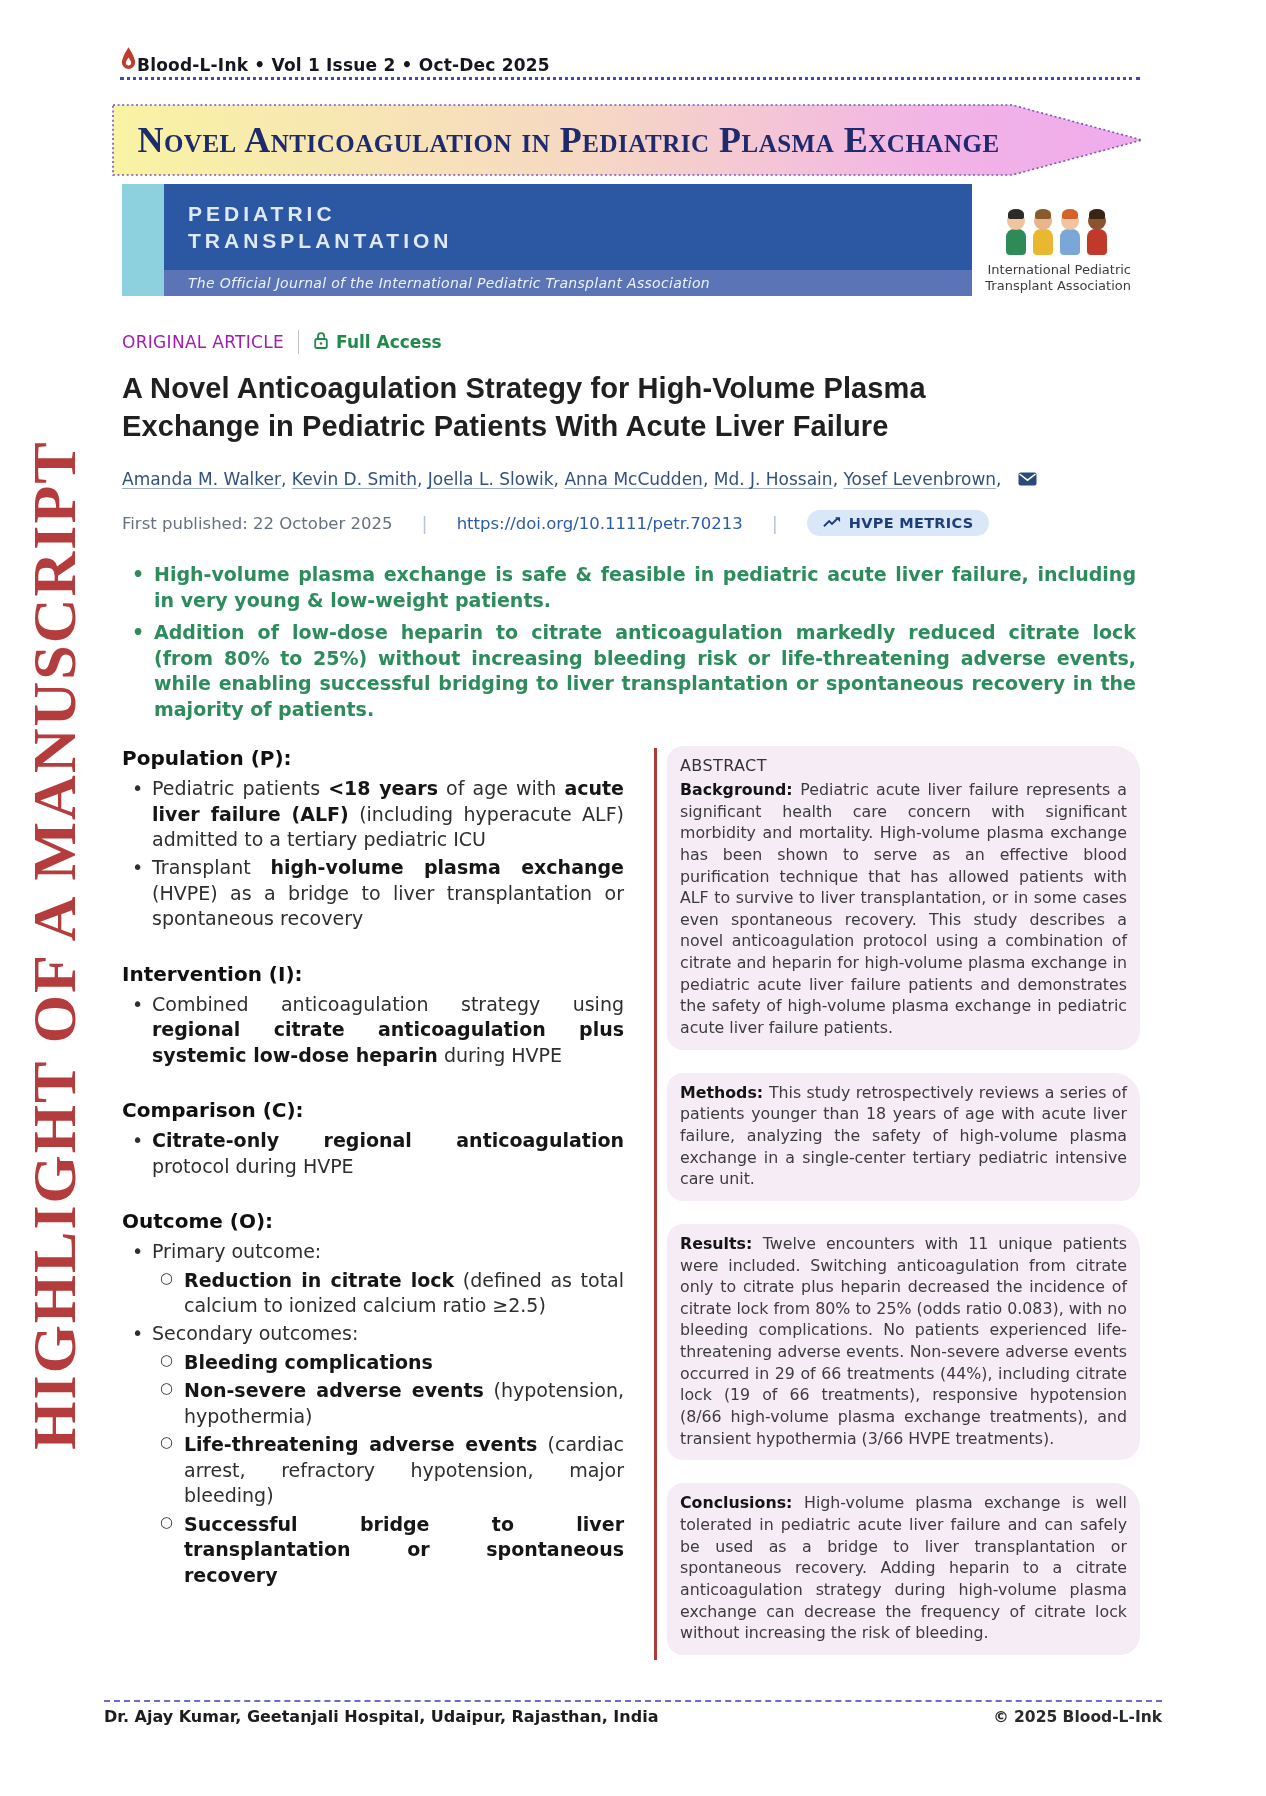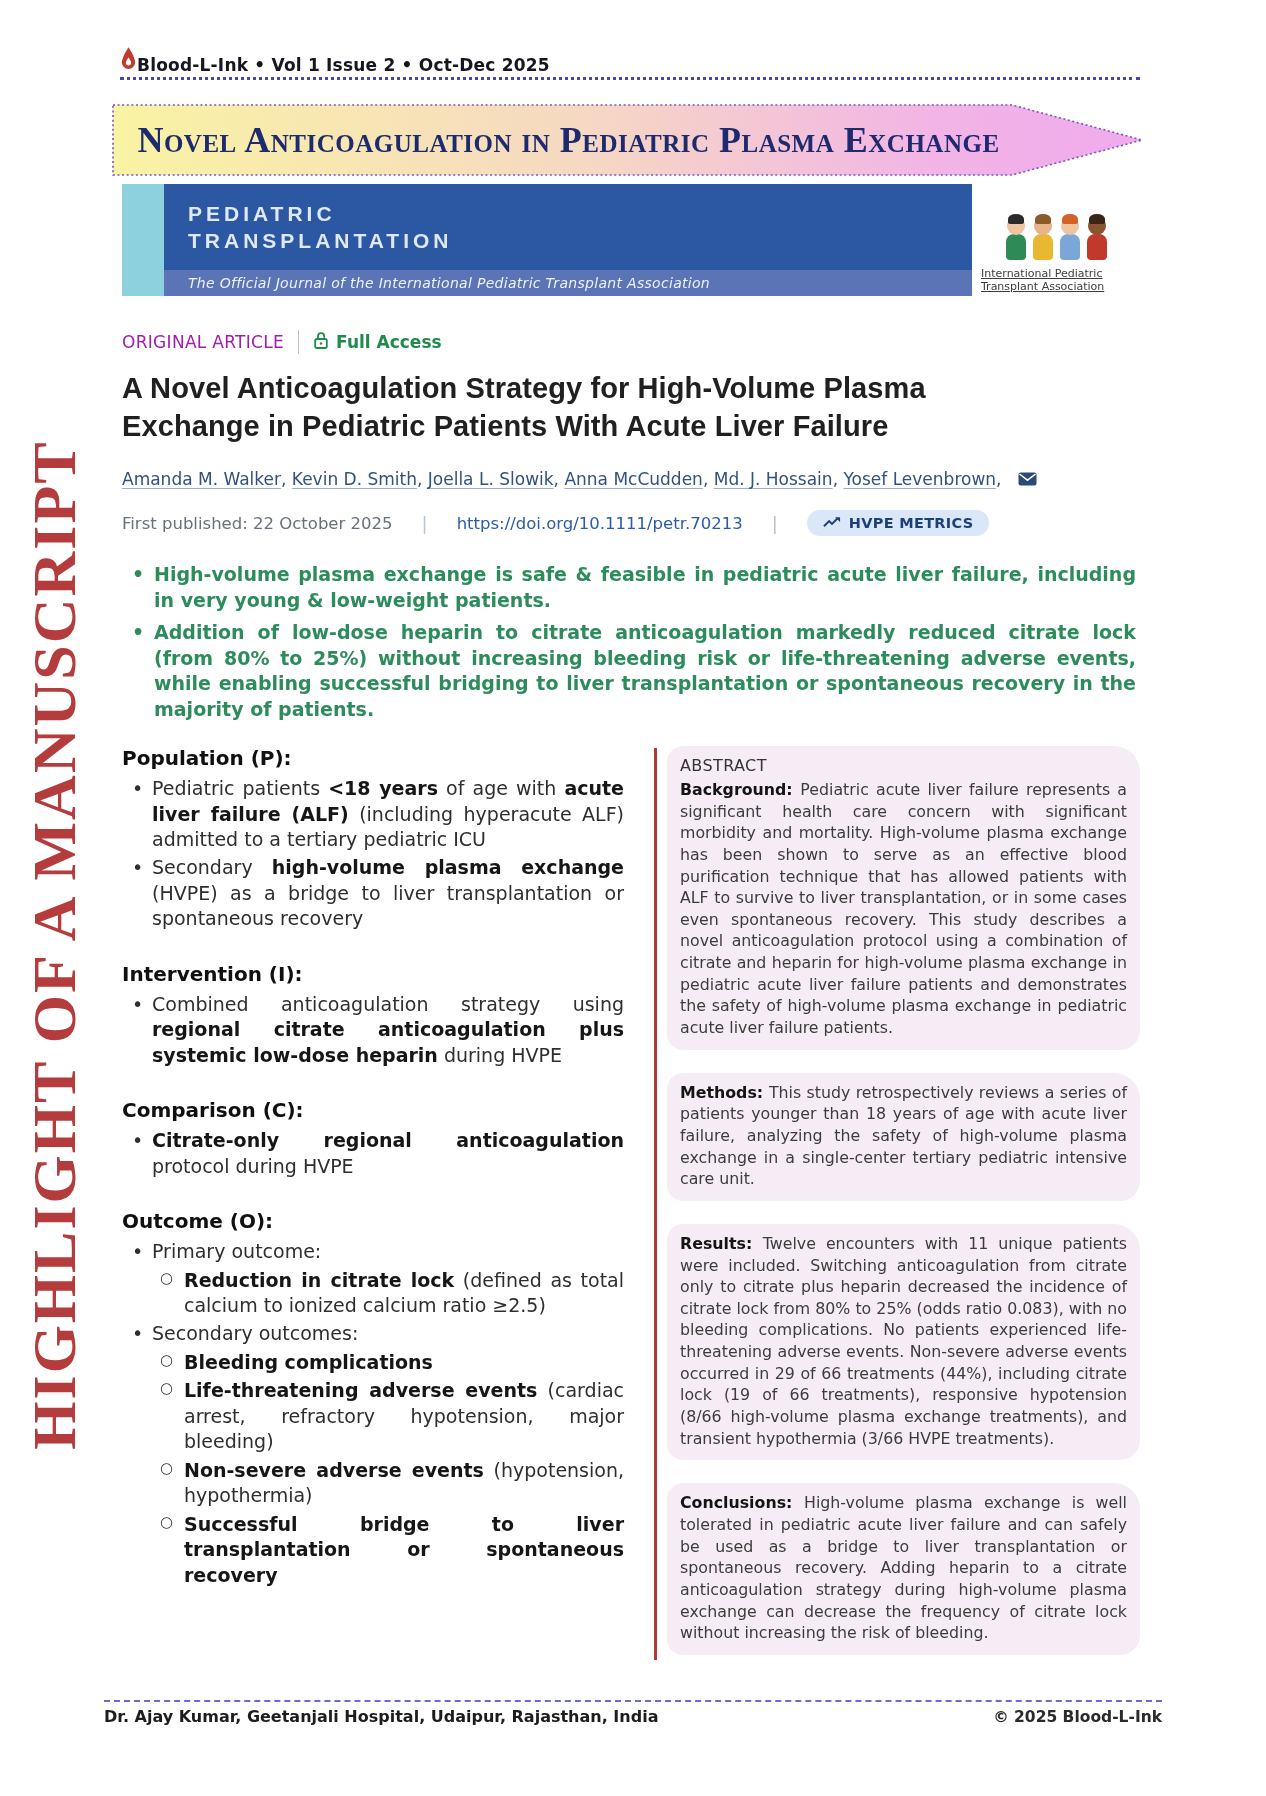--- a/index.html
+++ b/index.html
@@ -58,21 +58,21 @@
   .kids { display:flex; gap:3px; align-items:flex-end; margin-bottom:2px; }
   .kid { position:relative; width:24px; height:48px; }
   .kid .head { width:18px; height:18px; border-radius:50%; margin:0 auto; position:relative; }
   .kid .hair { position:absolute; top:-3px; left:1px; width:16px; height:10px; border-radius:50% 50% 20% 20%; }
   .kid .body { width:20px; height:26px; border-radius:8px 8px 4px 4px; margin:-1px auto 0; }
   .k1 .head{background:#f0c4a0}.k1 .hair{background:#2b2b2b}.k1 .body{background:#2e8b57}
   .k2 .head{background:#e8b48c}.k2 .hair{background:#8a5a2b}.k2 .body{background:#e8b831}
   .k3 .head{background:#f0c4a0}.k3 .hair{background:#d2622a}.k3 .body{background:#7aa7d8}
   .k4 .head{background:#8a5430}.k4 .hair{background:#3a2415}.k4 .body{background:#c0392b}
   .logo-caption {
-    font-size:11px; color:#3d3d3d; text-align:left; line-height:1.25; width:150px;text-decoration:underline;
+    font-size:13px; color:#3d3d3d; text-align:right; line-height:1.25; width:150px;
   }
 
   
   .meta-row { margin:34px 0 0 122px; display:flex; align-items:center; gap:14px; }
   .meta-type { font-size:17px; color:#a21caf; letter-spacing:0.3px; }
   .meta-divider { width:1px; height:24px; background:#c3c3c3; }
   .access { display:flex; align-items:center; gap:7px; }
   .access-label { font-size:17px; font-weight:700; color:#1f8a4c; }
 
   
@@ -257,41 +257,41 @@
     <div class="kp-item">High-volume plasma exchange is safe &amp; feasible in pediatric acute liver failure, including in very young &amp; low-weight patients.</div>
     <div class="kp-item">Addition of low-dose heparin to citrate anticoagulation markedly reduced citrate lock (from 80% to 25%) without increasing bleeding risk or life-threatening adverse events, while enabling successful bridging to liver transplantation or spontaneous recovery in the majority of patients.</div>
   </div>
 
   <div class="columns">
 
     <div class="left-col">
       <div class="section">
         <div class="sec-heading">Population (P):</div>
         <div class="b-item"><span>Pediatric patients </span><b>&lt;18 years</b><span> of age with </span><b>acute liver failure (ALF)</b><span> (including hyperacute ALF) admitted to a tertiary pediatric ICU</span></div>
-        <div class="b-item"><span>Secondary </span><b>high-volume plasma exchange</b><span> (HVPE) as a bridge to liver transplantation or spontaneous recovery</span></div>
+        <div class="b-item"><span>Transplant </span><b>high-volume plasma exchange</b><span> (HVPE) as a bridge to liver transplantation or spontaneous recovery</span></div>
       </div>
 
       <div class="section">
         <div class="sec-heading">Intervention (I):</div>
         <div class="b-item"><span>Combined anticoagulation strategy using </span><b>regional citrate anticoagulation plus systemic low-dose heparin</b><span> during HVPE</span></div>
       </div>
 
       <div class="section">
         <div class="sec-heading">Comparison (C):</div>
         <div class="b-item"><b>Citrate-only regional anticoagulation</b><span> protocol during HVPE</span></div>
       </div>
 
       <div class="section">
         <div class="sec-heading">Outcome (O):</div>
         <div class="b-item">Primary outcome:</div>
         <div class="sb-item"><b>Reduction in citrate lock</b><span> (defined as total calcium to ionized calcium ratio ≥2.5)</span></div>
         <div class="b-item">Secondary outcomes:</div>
         <div class="sb-item"><b>Bleeding complications</b></div>
+        <div class="sb-item"><b>Non-severe adverse events</b><span> (hypotension, hypothermia)</span></div>
         <div class="sb-item"><b>Life-threatening adverse events</b><span> (cardiac arrest, refractory hypotension, major bleeding)</span></div>
-        <div class="sb-item"><b>Non-severe adverse events</b><span> (hypotension, hypothermia)</span></div>
         <div class="sb-item"><b>Successful bridge to liver transplantation or spontaneous recovery</b></div>
       </div>
     </div>
 
     <div class="right-col">
       <div class="abs-block">
         <div class="abs-label">ABSTRACT</div>
         <div><b>Background: </b><span>Pediatric acute liver failure represents a significant health care concern with significant morbidity and mortality. High-volume plasma exchange has been shown to serve as an effective blood purification technique that has allowed patients with ALF to survive to liver transplantation, or in some cases even spontaneous recovery. This study describes a novel anticoagulation protocol using a combination of citrate and heparin for high-volume plasma exchange in pediatric acute liver failure patients and demonstrates the safety of high-volume plasma exchange in pediatric acute liver failure patients.</span></div>
       </div>
       <div class="abs-block"><b>Methods: </b><span>This study retrospectively reviews a series of patients younger than 18 years of age with acute liver failure, analyzing the safety of high-volume plasma exchange in a single-center tertiary pediatric intensive care unit.</span></div>

